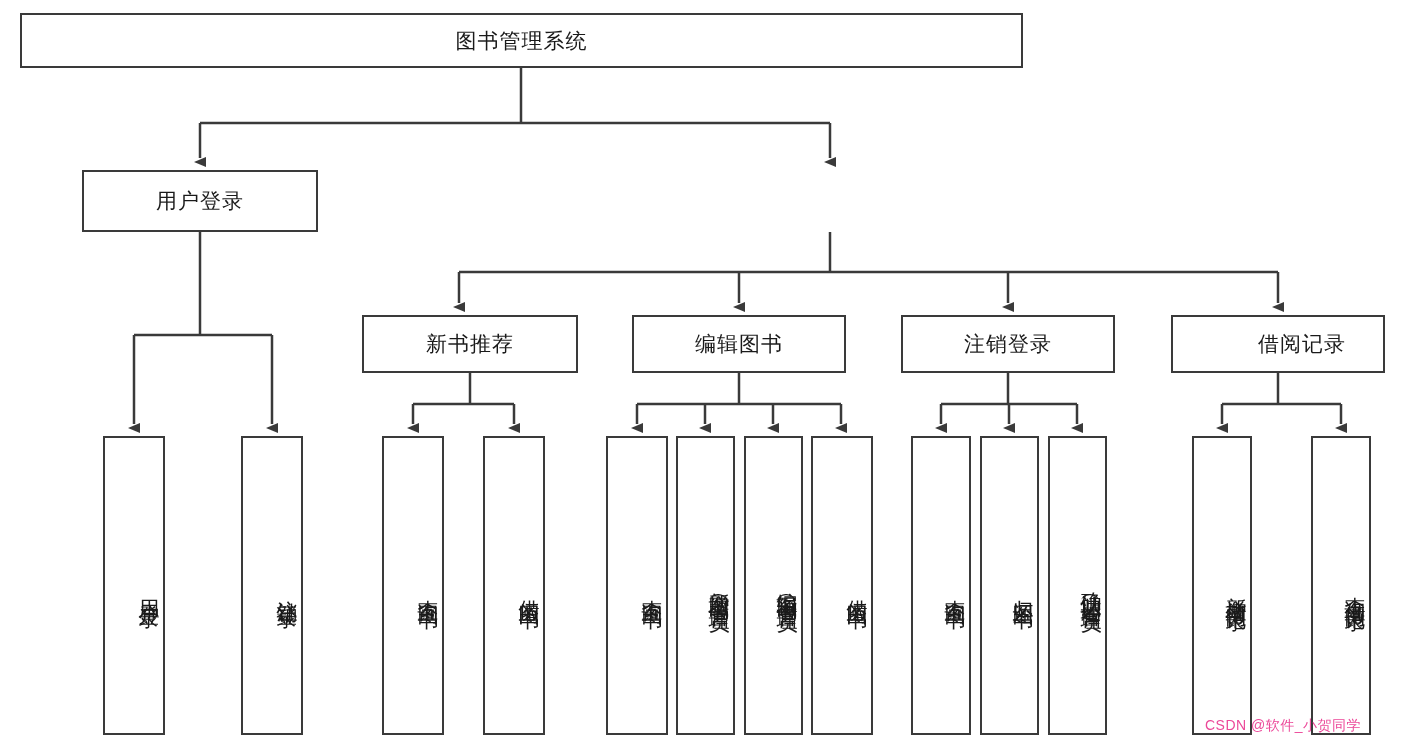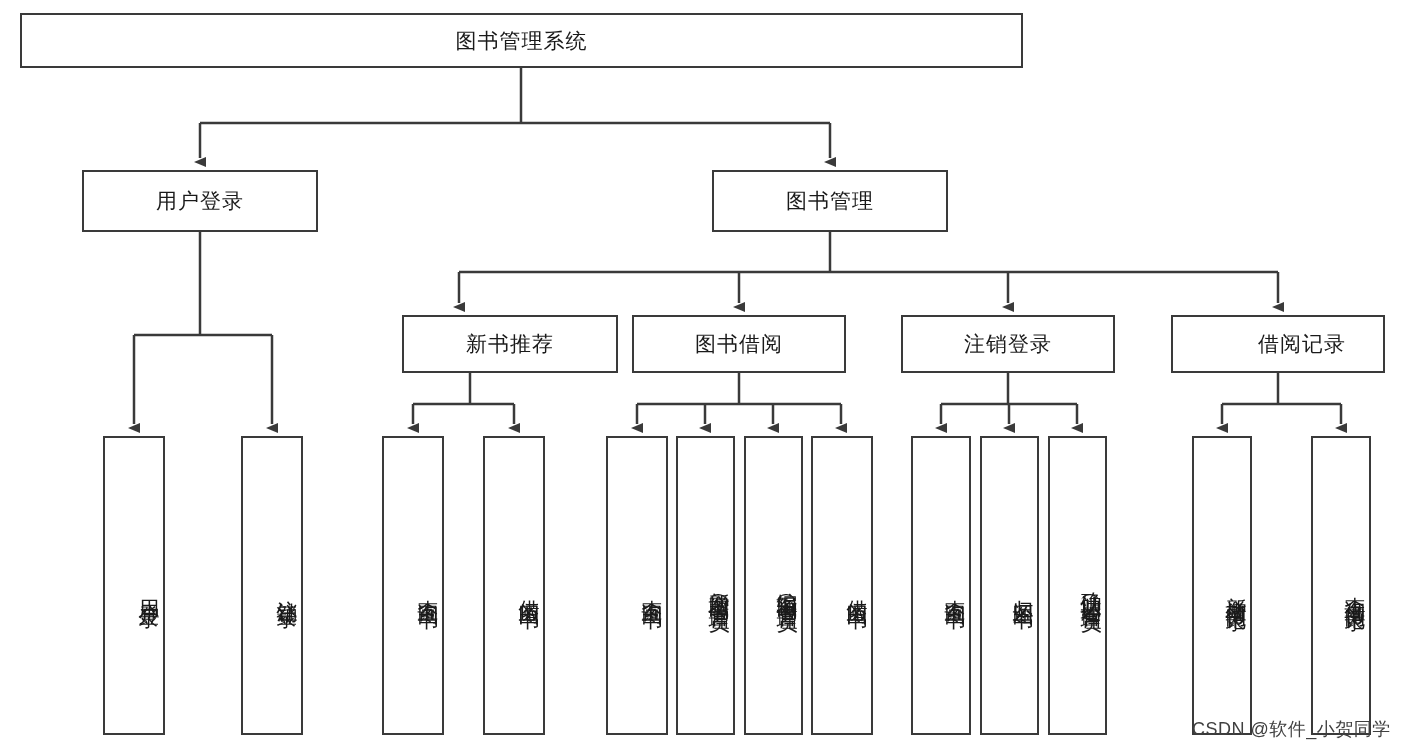--- a/index.html
+++ b/index.html
@@ -52,24 +52,25 @@
   svg#wires {
     position: absolute;
     left: 0;
     top: 0;
     width: 1405px;
     height: 747px;
     pointer-events: none;
   }
   .watermark {
     position: absolute;
-    font-size: 18px;
-    color: #404040;
+    font-size: 14px;
+    color: #ec4899;
     white-space: nowrap;
     letter-spacing: 0.5px;
+    padding-left: 13px;
   }
 </style>
 </head>
 <body>
 
 <div id="canvas">
 
   <svg id="wires" viewBox="0 0 1405 747">
     <defs>
       <marker id="arrow" markerWidth="10" markerHeight="12" refX="1" refY="6" orient="auto" markerUnits="userSpaceOnUse">
@@ -120,29 +121,26 @@
     </g>
   </svg>
 
   <div class="node horiz" style="left:20px; top:13px; width:1003px; height:55px;">
     <span class="label">图书管理系统</span>
   </div>
 
   <div class="node horiz" style="left:82px; top:170px; width:236px; height:62px;">
     <span class="label">用户登录</span>
   </div>
-  <div class="node horiz" style="left:712px; top:170px; width:236px; height:62px;">
-    <span class="label">图书管理</span>
-  </div>
 
-  <div class="node horiz" style="left:362px; top:315px; width:216px; height:58px;margin-left:40px;">
+  <div class="node horiz" style="left:362px; top:315px; width:216px; height:58px;">
     <span class="label">新书推荐</span>
   </div>
   <div class="node horiz" style="left:632px; top:315px; width:214px; height:58px;">
-    <span class="label">图书借阅</span>
+    <span class="label">编辑图书</span>
   </div>
   <div class="node horiz" style="left:901px; top:315px; width:214px; height:58px;">
     <span class="label">注销登录</span>
   </div>
   <div class="node horiz" style="left:1171px; top:315px; width:214px; height:58px;padding-left:48px;">
     <span class="label">借阅记录</span>
   </div>
 
   <div class="node vert" style="left:103px; top:436px; width:62px; height:299px;">
     <span class="label">用户登录</span>

